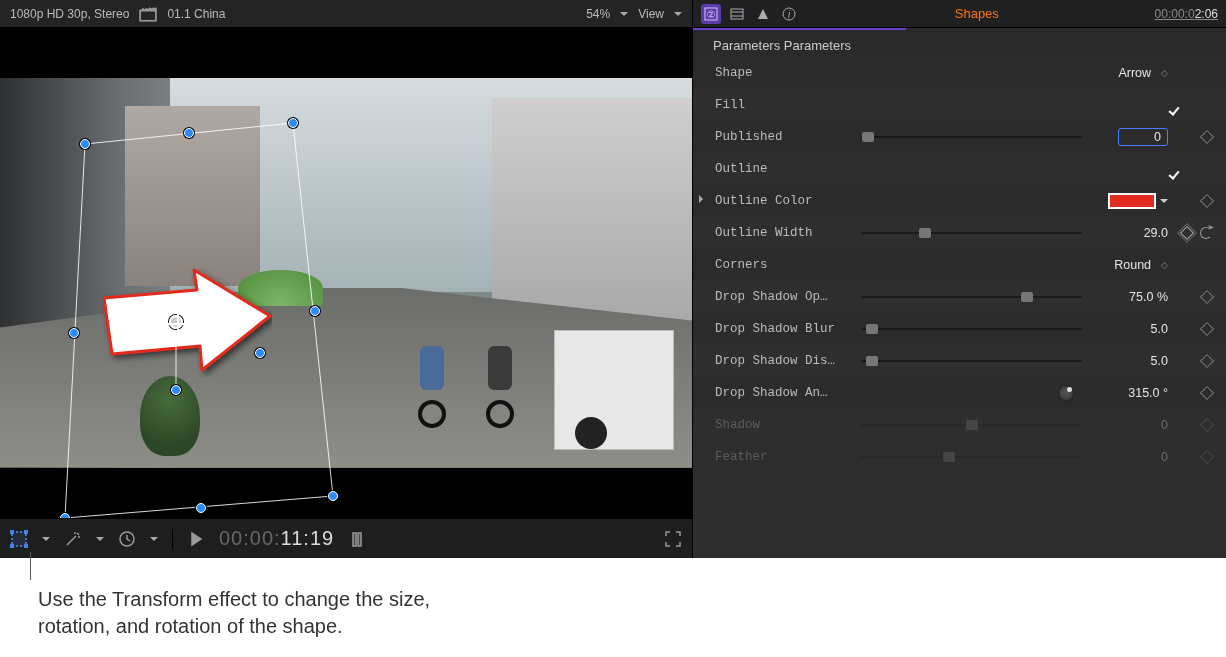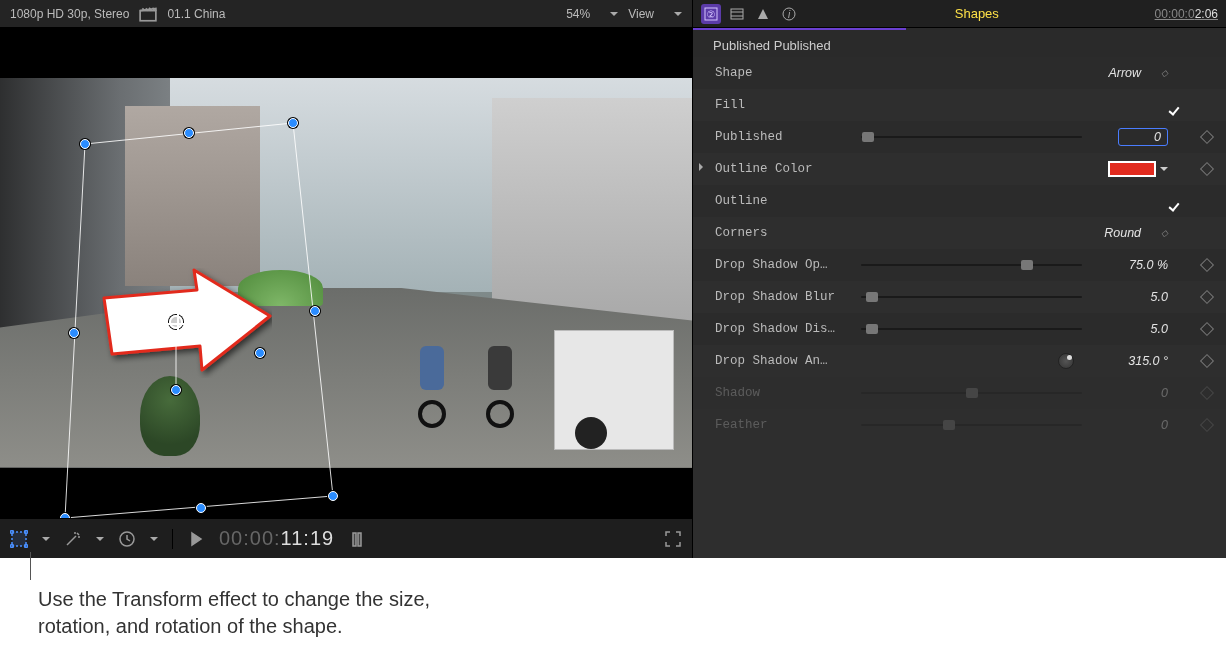--- a/index.html
+++ b/index.html
@@ -2,21 +2,21 @@
 <html><head>
   <meta charset="utf-8">
   <style>
     * { margin: 0; padding: 0; box-sizing: border-box; }
     body { font-family: -apple-system, "Helvetica Neue", Arial, sans-serif; background: #fff; color: #ccc; font-size: 13px; width: 1226px; }
     .app { display: flex; width: 1226px; height: 558px; background: #1e1e1e; }
     .left { flex: 0 0 693px; display: flex; flex-direction: column; border-right: 1px solid #000; }
     .right { flex: 1; display: flex; flex-direction: column; background: #2a2a2a; }
     .topbar { display: flex; align-items: center; height: 27px; background: #242424; padding: 8px 10px; gap: 10px; color: #bbb; font-size: 12px; }
     .topbar .spacer { flex: 1; }
-    .dd { display: inline-flex; align-items: center; gap: 20px; cursor: pointer; }
+    .dd { display: inline-flex; align-items: center; gap: 10px; cursor: pointer; }
     .chev::after { content: ""; display: inline-block; border: 4px solid transparent; border-top-color: #aaa; transform: translateY(2px); }
 
     .viewer-wrap { flex: 1; background: #000; position: relative; display: flex; align-items: center; justify-content: center; overflow: hidden; }
     .viewer { position: relative; width: 692px; height: 390px; background: linear-gradient(#b9c5c8, #7f8a8a 55%, #6c6c66 100%); }
     .sky { position: absolute; inset: 0 0 45% 0; background: linear-gradient(#d6dce0, #a4b2b6); }
     .road { position: absolute; bottom: 0; left: 0; right: 0; height: 46%;
       background: linear-gradient(#6b6d6a, #8e8e89);
       clip-path: polygon(0 100%, 100% 100%, 100% 18%, 58% 0, 42% 0, 0 22%); }
     .bldg-l { position: absolute; left: 0; top: 0; width: 170px; height: 100%; background: linear-gradient(90deg,#2e2f30,#6a6e71 70%,#7b8083); }
     .bldg-l2 { position: absolute; left: 125px; top: 28px; width: 135px; height: 180px; background: linear-gradient(#b0a8a2,#8a827c); }
@@ -45,33 +45,33 @@
     .playbar .spacer { flex: 1; }
     .ico { width: 18px; height: 18px; display: inline-flex; align-items: center; justify-content: center; }
     .ico svg { stroke: #999; fill: none; stroke-width: 1.5; }
     .ico.active svg { stroke: #4a90ff; fill: #4a90ff22; }
     .sep { width:1px; height:20px; background:#000; }
 
     
     .insp-tabs { height: 28px; background: #202020; display: flex; align-items: center; padding: 0 8px; gap: 6px; border-bottom: 1px solid #000; }
     .tab-ico { width: 20px; height: 20px; border-radius: 3px; display: inline-flex; align-items:center; justify-content:center; }
     .tab-ico.sel { background: #5b3ba8; }
-    .insp-title { flex:1; text-align:center; color:#fde047; font-size:13px; }
+    .insp-title { flex:1; text-align:center; color:#f97316; font-size:13px; }
     .tc-right { color:#888; font-size:12px;text-decoration:underline; }
     .tc-right b { color:#ddd; font-weight:normal; }
     .purple-line { height: 2px; background: linear-gradient(90deg, #6a3fd0 40%, transparent 40%); }
 
     .plist { padding: 8px 0 4px 20px; color:#ccc; font-size:13px; }
     .params { flex:1; overflow:hidden; background:#2e2e2e; position: relative; }
     .prow { display: grid; grid-template-columns: 16px 150px 1fr 92px 46px; align-items: center; height: 32px; padding: 0 6px 0 2px; color:#bbb; font-size:12.5px; }
     .prow:nth-child(odd){ background:#2b2b2b; }
     .prow .lbl { white-space: nowrap; overflow: hidden; text-overflow: ellipsis; padding-left: 4px; font-family: Liberation Mono, monospace; }
     .discl { width:12px; height:12px; }
     .discl::before { content:""; display:block; border:4px solid transparent; border-left-color:#aaa; margin-left:4px; }
-    .valcell { text-align:right; padding-right:6px; color:#e4e4e4;font-style:italic; }
+    .valcell { text-align:right; padding-right:6px; color:#e4e4e4; }
     .kfcell { display:flex; align-items:center; justify-content:flex-end; gap:6px; padding-right:8px; color:#777; }
     .kf-dia { width:10px; height:10px; border:1px solid #777; transform: rotate(45deg); }
     .kf-dia.fancy { position: relative; border:none; width:14px; height:14px; transform:none; }
     .kf-dia.fancy::before { content:""; position:absolute; inset:2px; border:1px solid #aaa; transform:rotate(45deg); }
     .kf-dia.fancy::after { content:""; position:absolute; inset:0; border:1px solid #666; transform:rotate(45deg); }
     .reset-arrow { width:12px;height:12px; border:1.5px solid #999; border-right-color:transparent; border-radius:50%; position:relative; }
     .reset-arrow::after { content:""; position:absolute; right:-2px; top:-2px; border:3px solid transparent; border-top-color:#999; transform:rotate(20deg); }
 
     .slider { position: relative; height: 14px; }
     .slider .track { position:absolute; left:0; right:0; top:6px; height:2px; background:#1a1a1a; border-radius:2px; }
@@ -236,21 +236,21 @@
       <span class="tab-ico">
         <svg width="14" height="14" viewBox="0 0 14 14">
             <circle cx="7" cy="7" r="6" fill="none" stroke="#aaa"></circle>
             <text x="7" y="11" text-anchor="middle" fill="#aaa" font-size="10" font-style="italic">i</text>
           </svg>
       </span>
       <span class="insp-title">Shapes</span>
       <span class="tc-right"><span>00:00:0</span><b>2:06</b></span>
     </div>
     <div class="purple-line"></div>
-    <div class="plist">Published Published</div>
+    <div class="plist">Parameters Parameters</div>
 
     <div class="params">
 
       <div class="prow">
         <span></span>
         <span class="lbl">Shape</span>
         <span></span>
         <span class="valcell"><span class="dd">
               <span>Arrow</span> 
               <span style="font-size:9px;color:#888;">◇</span>
@@ -276,42 +276,57 @@
               <div class="thumb" style="left:3%;"></div>
             </div>
           </span>
         <span class="valcell"><span class="num-focus">0</span></span>
         <span class="kfcell">
             <span class="kf-dia"></span>
           </span>
       </div>
 
       <div class="prow">
+        <span></span>
+        <span class="lbl">Outline</span>
+        <span></span>
+        <span class="valcell"><span class="chkbox"></span></span>
+        <span class="kfcell"></span>
+      </div>
+
+      <div class="prow">
         <span class="discl"></span>
         <span class="lbl">Outline Color</span>
         <span></span>
         <span class="valcell">
             <span class="swatch-dd">
               <span class="swatch" style="background:#e22b1f;"></span>
               <span class="chev"></span>
             </span>
           </span>
         <span class="kfcell">
             <span class="kf-dia"></span>
           </span>
       </div>
 
       <div class="prow">
         <span></span>
-        <span class="lbl">Outline</span>
-        <span></span>
-        <span class="valcell"><span class="chkbox"></span></span>
-        <span class="kfcell"></span>
-      </div>
-
+        <span class="lbl">Outline Width</span>
+        <span>
+            <div class="slider">
+              <div class="track"></div>
+              <div class="thumb" style="left:29%;"></div>
+            </div>
+          </span>
+        <span class="valcell">29.0</span>
+        <span class="kfcell">
+            <span class="kf-dia fancy"></span>
+            <span class="reset-arrow"></span>
+          </span>
+      </div>
 
       <div class="prow">
         <span></span>
         <span class="lbl">Corners</span>
         <span></span>
         <span class="valcell"><span class="dd">
               <span>Round</span> 
               <span style="font-size:9px;color:#888;">◇</span>
             </span></span>
         <span class="kfcell"></span>

